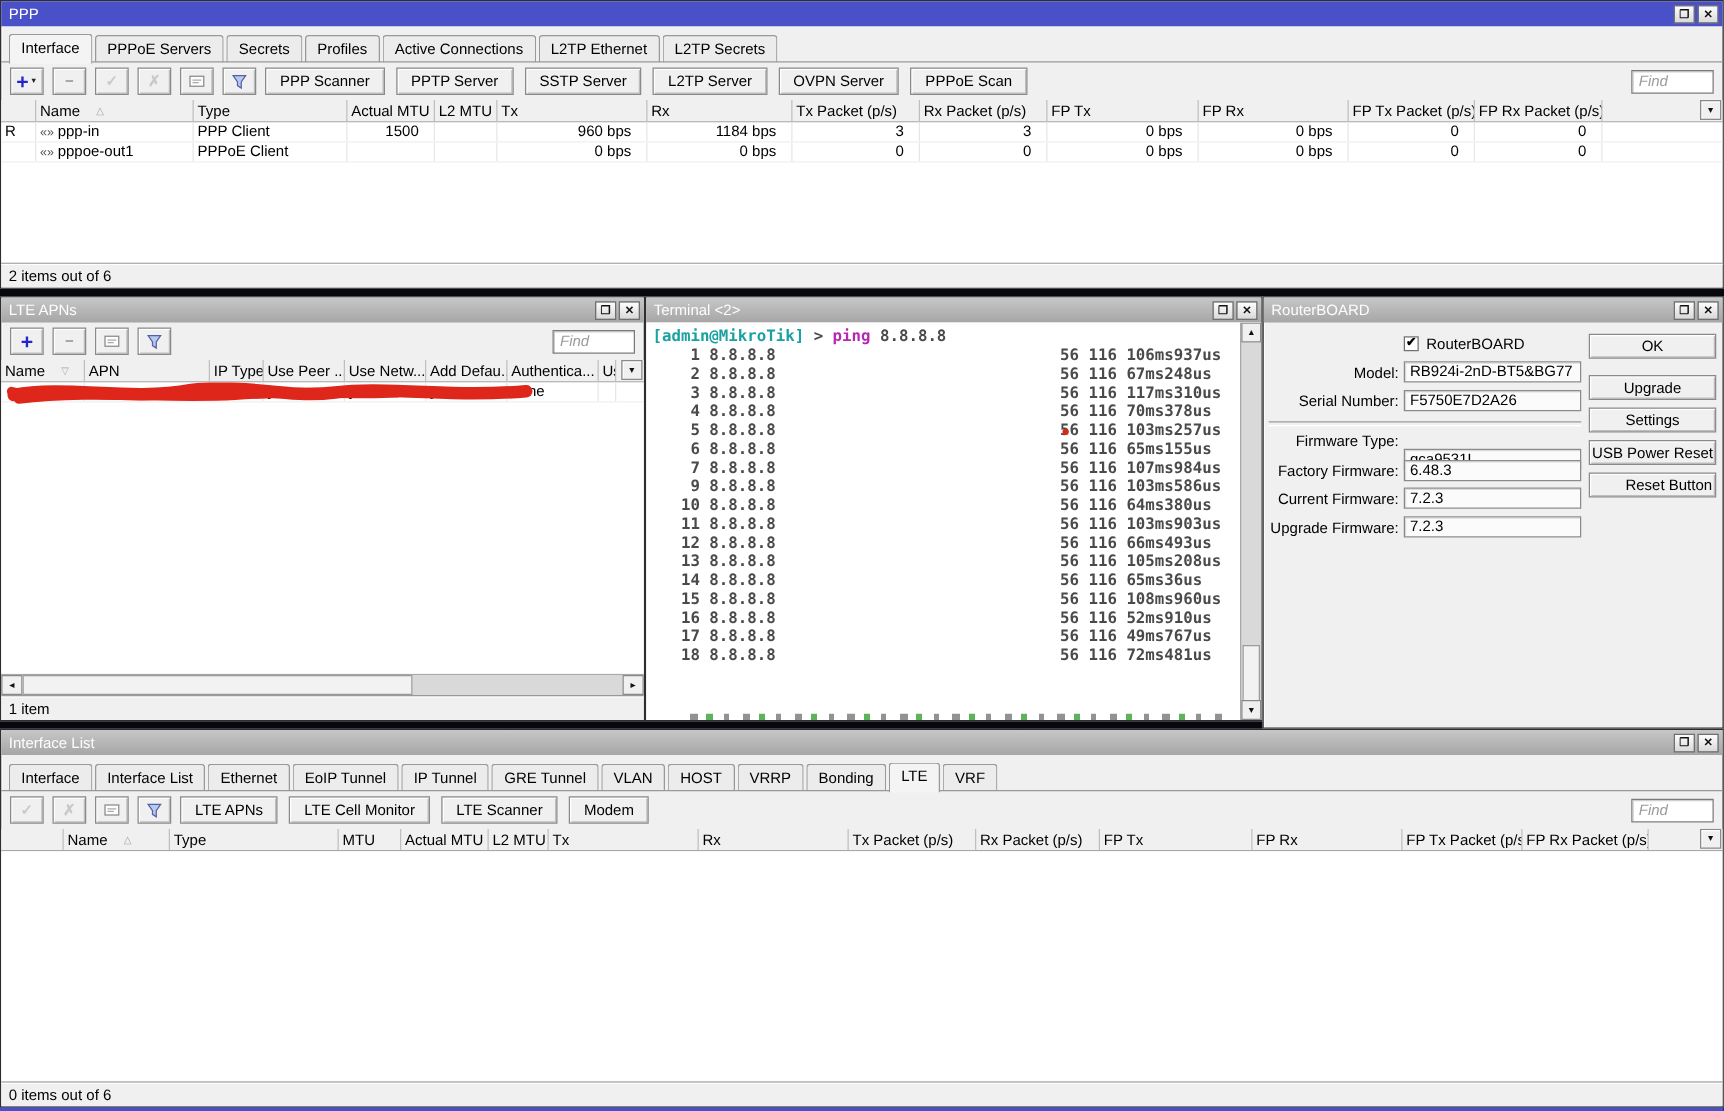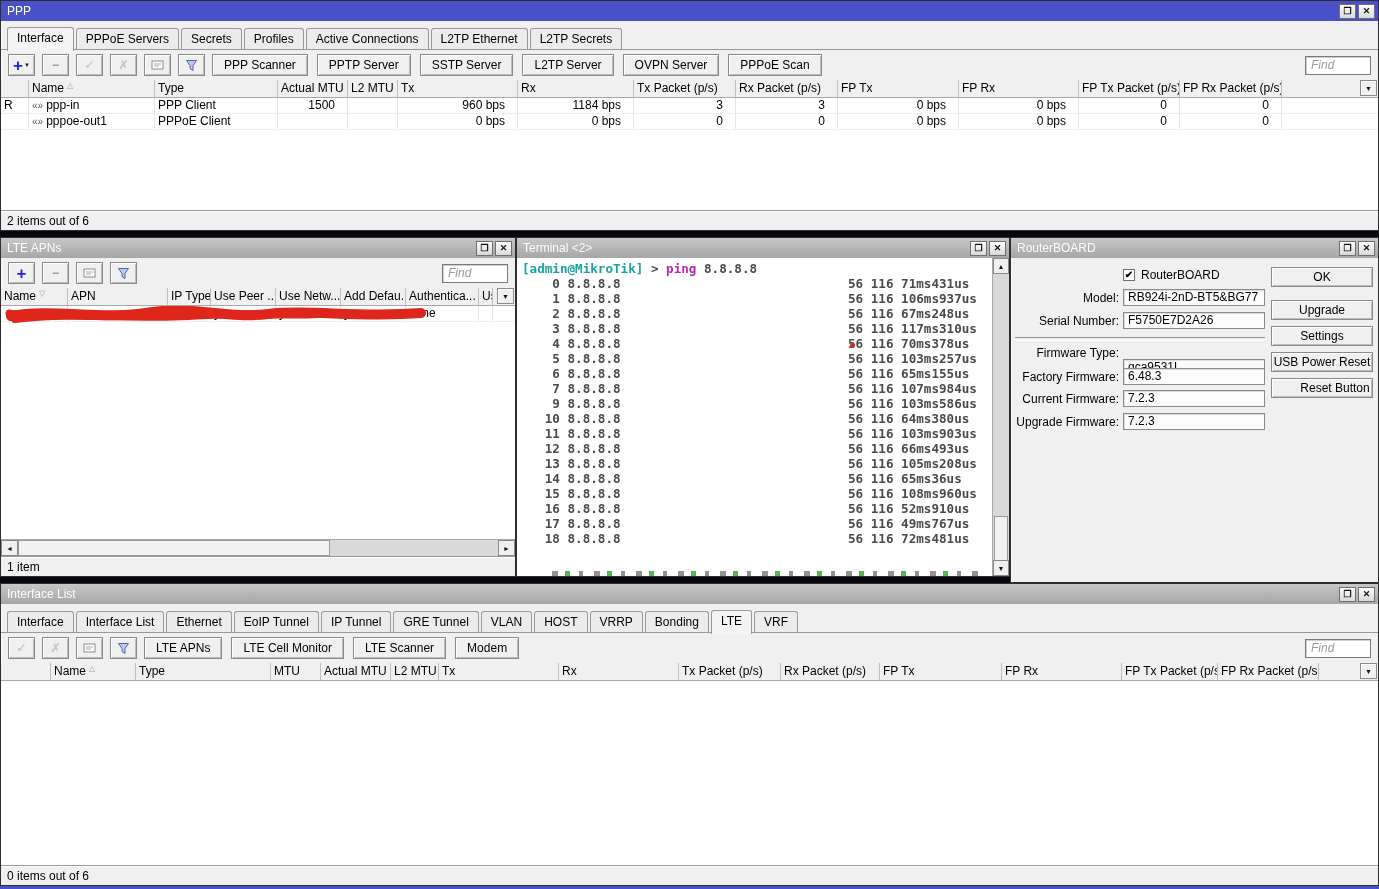--- a/index.html
+++ b/index.html
@@ -33,21 +33,21 @@
   .glyph-dd{font-size:6px;color:#222;}
   .glyph-dim{color:#9a9a9a;font-weight:bold;font-size:12px;}
   .glyph-dis{color:#c9c9c9;font-weight:bold;font-size:12px;}
   .find{margin-left:auto;width:66px;height:19px;border:1px solid #7a7a7a;
         box-shadow:inset 1px 1px 0 #cfcfcf;padding:1px 5px;box-sizing:border-box;
         font-family:"Liberation Sans",sans-serif;font-size:12px;background:#fff;}
   .find::placeholder{color:#9b9b9b;font-style:italic;}
   .thead{flex:0 0 17px;display:flex;background:#f0f0f0;border-bottom:1px solid #a8a8a8;
          position:relative;overflow:hidden;}
   .hcell{box-sizing:border-box;border-right:1px solid #bfbfbf;padding:1px 3px;display:flex;
-         gap:3px;white-space:nowrap;overflow:hidden;flex:0 0 auto;}
+         align-items:center;gap:13px;white-space:nowrap;overflow:hidden;flex:0 0 auto;}
   .hcell.filler{flex:1 1 auto;border-right:none;}
   .sort{color:#a7a7a7;font-size:8px;}
   .hdrop{position:absolute;right:1px;top:0;width:17px;height:16px;background:#f0f0f0;
          border:1px solid #8a8a8a;box-shadow:inset 1px 1px 0 #fff;box-sizing:border-box;
          display:flex;align-items:center;justify-content:center;font-size:7px;color:#111;}
   .tbody{flex:1 1 auto;background:#fff;position:relative;overflow:hidden;}
   .trow{display:flex;height:15px;border-bottom:1px solid #efefef;}
   .tcell{box-sizing:border-box;padding:0 3px;height:15px;line-height:14px;white-space:nowrap;
          overflow:hidden;border-right:1px solid #e6e6e6;flex:0 0 auto;}
   .num{text-align:right;padding-right:12px;}
@@ -320,21 +320,20 @@
   <div class="window" style="left:516px;top:237px;width:494px;height:340px;">
     <div class="titlebar tb-inactive">
       <span class="title">Terminal &lt;2&gt;</span>
       <span class="winbtns">
         <span class="winbtn">❒</span>
         <span class="winbtn">✕</span>
       </span>
     </div>
     <div class="term-body">
       <div class="term-text" id="term-text"><span class="t-prompt">[admin@MikroTik] </span><span>&gt; </span><span class="t-cmd">ping</span><span> 8.8.8.8
-</span><span>    0 8.8.8.8                              56 116 71ms431us
 </span><span>    1 8.8.8.8                              56 116 106ms937us
 </span><span>    2 8.8.8.8                              56 116 67ms248us
 </span><span>    3 8.8.8.8                              56 116 117ms310us
 </span><span>    4 8.8.8.8                              56 116 70ms378us
 </span><span>    5 8.8.8.8                              56 116 103ms257us
 </span><span>    6 8.8.8.8                              56 116 65ms155us
 </span><span>    7 8.8.8.8                              56 116 107ms984us
 </span><span>    9 8.8.8.8                              56 116 103ms586us
 </span><span>   10 8.8.8.8                              56 116 64ms380us
 </span><span>   11 8.8.8.8                              56 116 103ms903us

